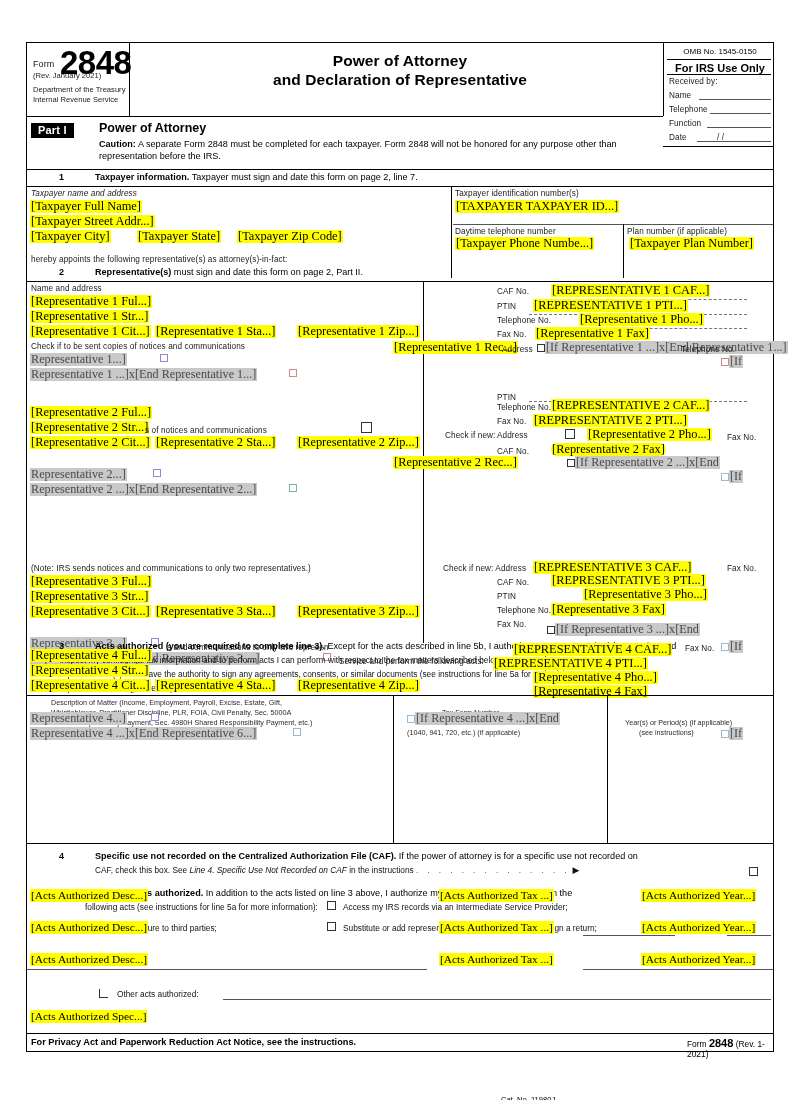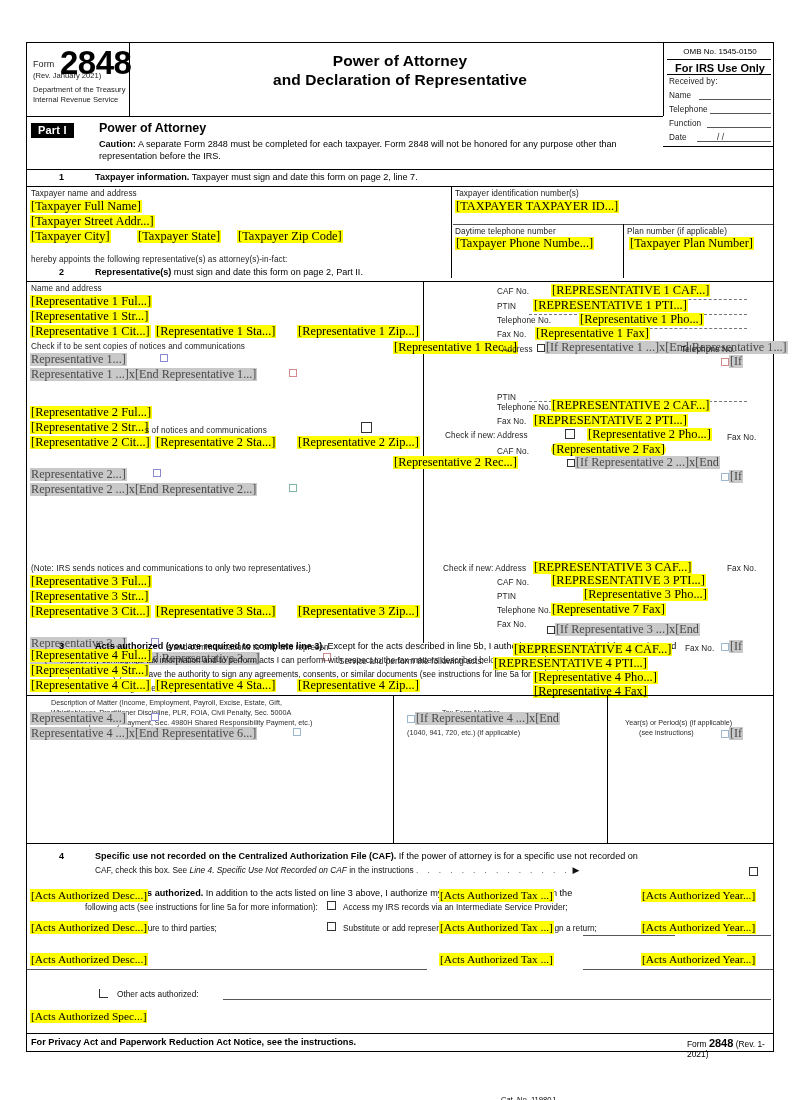--- a/index.html
+++ b/index.html
@@ -114,21 +114,21 @@
   <div class="rule" style="left:0px; top:126px; width:746px;"></div>
 
   <div class="abs linenum" style="left:32px; top:129px;">1</div>
   <div class="abs lineheadtxt" style="left:68px; top:129px;">
     <b>Taxpayer information.</b>
     <span>Taxpayer must sign and date this form on page 2, line 7.</span>
   </div>
   <div class="rule" style="left:0px; top:143px; width:746px;"></div>
   <div class="vrule" style="left:424px; top:143px; height:92px;"></div>
 
-  <div class="abs lbl" style="left:4px; top:146px;">Taxpayer name and address</div>
+  <div class="abs lbl" style="left:4px; top:146px;font-style:italic;">Taxpayer name and address</div>
   <div class="abs hl" style="left:3px; top:157px;">[Taxpayer Full Name]</div>
   <div class="abs hl" style="left:3px; top:172px;">[Taxpayer Street Addr...]</div>
   <div class="abs hl" style="left:3px; top:187px;">[Taxpayer City]</div>
   <div class="abs hl" style="left:110px; top:187px;">[Taxpayer State]</div>
   <div class="abs hl" style="left:210px; top:187px;">[Taxpayer Zip Code]</div>
 
   <div class="abs lbl" style="left:428px; top:146px;">Taxpayer identification number(s)</div>
   <div class="abs hl" style="left:428px; top:157px;">[TAXPAYER TAXPAYER ID...]</div>
   <div class="rule-thin" style="left:426px; top:181px; width:320px;"></div>
   <div class="vrule" style="left:596px; top:181px; height:54px;"></div>
@@ -237,21 +237,21 @@
   <div class="abs lbl" style="left:312px; top:614px;">Service and perform the following acts:</div>
 
   <div class="abs lbl" style="left:416px; top:521px;">Check if new:  Address</div>
   <div class="abs hl" style="left:506px; top:518px;">[REPRESENTATIVE 3 CAF...]</div>
   <div class="abs lbl" style="left:700px; top:521px;">Fax No.</div>
   <div class="abs lbl" style="left:470px; top:535px;">CAF No.</div>
   <div class="abs hl" style="left:524px; top:531px;">[REPRESENTATIVE 3 PTI...]</div>
   <div class="abs lbl" style="left:470px; top:549px;">PTIN</div>
   <div class="abs hl" style="left:556px; top:545px;">[Representative 3 Pho...]</div>
   <div class="abs lbl" style="left:470px; top:563px;">Telephone No.</div>
-  <div class="abs hl" style="left:524px; top:560px;">[Representative 7 Fax]</div>
+  <div class="abs hl" style="left:524px; top:560px;">[Representative 3 Fax]</div>
   <div class="abs lbl" style="left:470px; top:577px;">Fax No.</div>
   <div class="abs gray" style="left:528px; top:580px;">
     <span>[If Representative 3 ...]</span><span>x[End</span>
   </div>
   <div class="cbox" style="left:520px; top:583px; width:8px; height:8px;"></div>
   <div class="abs lbl" style="left:658px; top:601px;">Fax No.</div>
   <div class="abs gray" style="left:702px; top:597px;">[If</div>
   <div class="cbox" style="left:694px; top:600px; width:8px; height:8px; border-color:#9cb8d0;"></div>
 
   <div class="abs linenum" style="left:32px; top:598px;">3</div>

